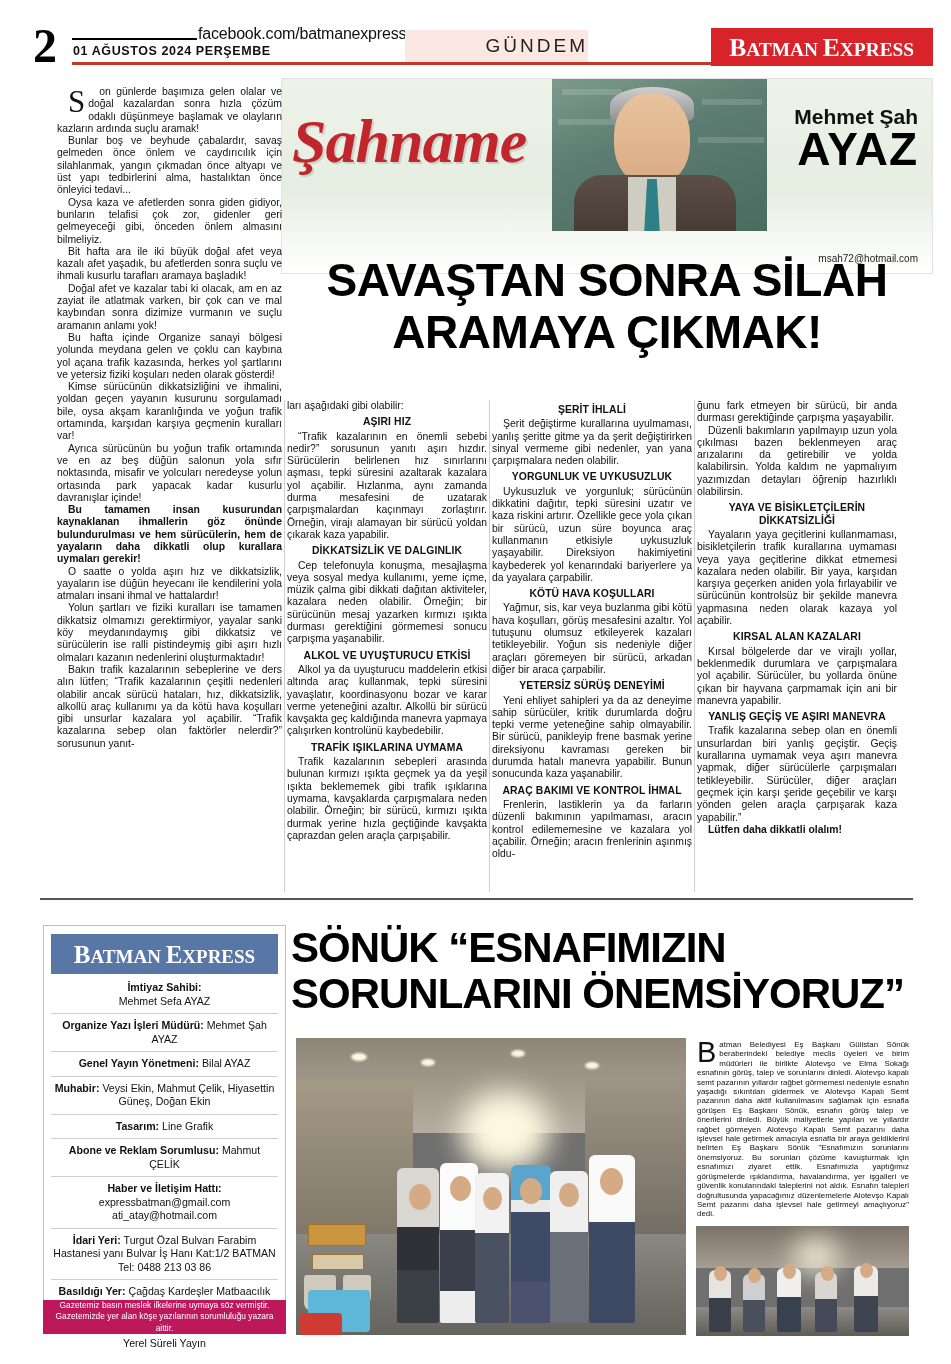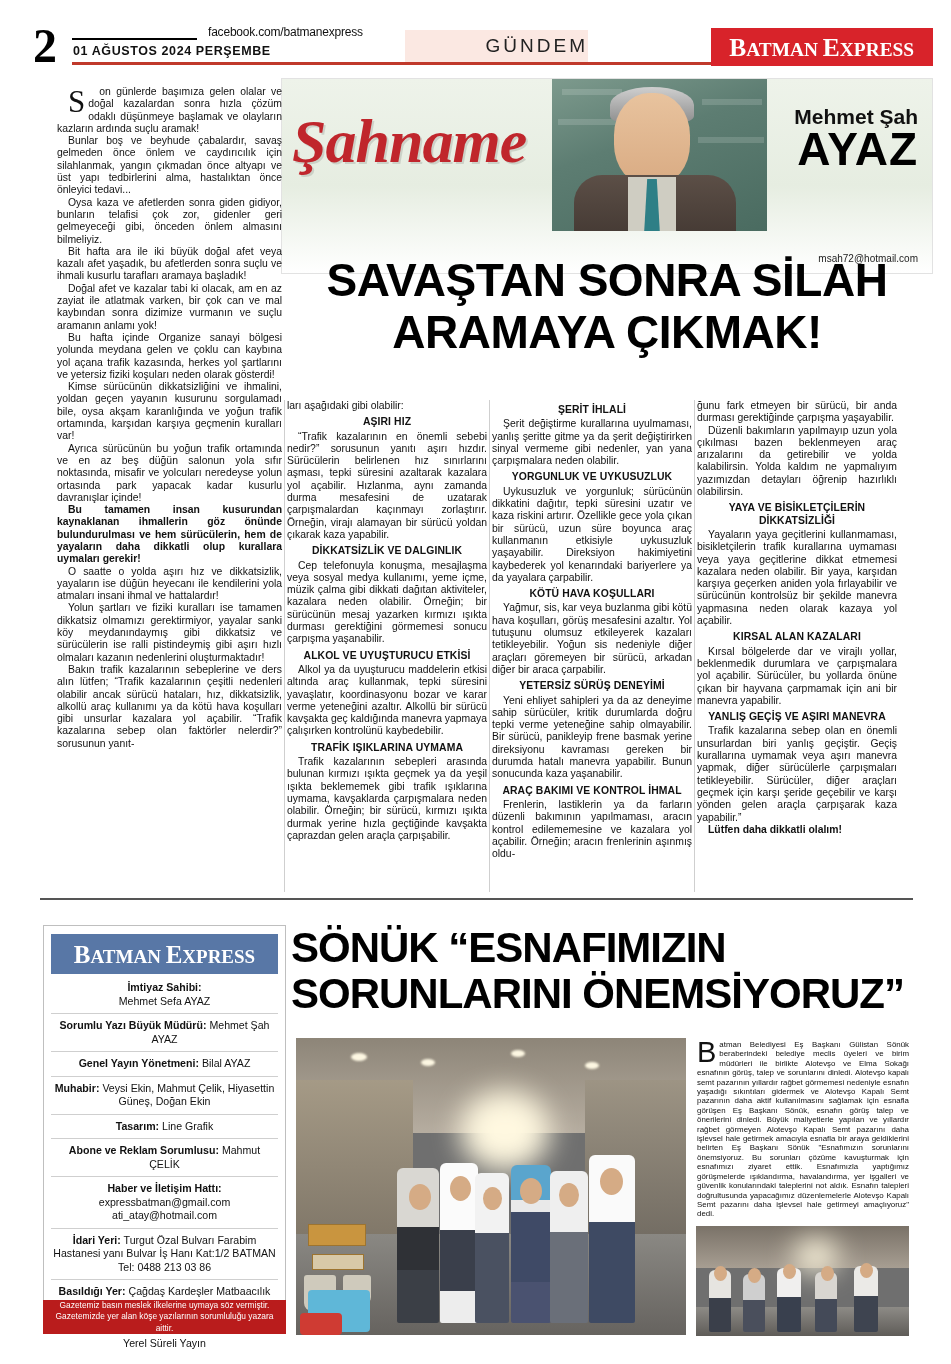--- a/index.html
+++ b/index.html
@@ -18,21 +18,21 @@
   .masthead-top {
     position:absolute; left:0; top:0; width:951px; height:80px;
   }
   .page-number {
     position:absolute; left:33px; top:22px;
     font-family:"Liberation Serif", serif;
     font-size:48px; font-weight:bold; line-height:1; color:#000;
   }
   .fb-url {
     position:absolute; left:198px; top:25px;
-    font-size:12px; color:#111; letter-spacing:-0.2px;margin-left:10px;
+    font-size:16px; color:#111; letter-spacing:-0.2px;
   }
   .hdr-rule-top {
     position:absolute; left:72px; top:38px; width:125px; height:2px; background:#000;
   }
   .hdr-date {
     position:absolute; left:73px; top:44px;
     font-size:12.5px; font-weight:bold; letter-spacing:0.6px; color:#111;
   }
   .hdr-rule-bot {
     position:absolute; left:72px; top:62px; width:640px; height:2.5px; background:#c0392b;
@@ -160,21 +160,21 @@
   }
   .imprint-logo span .sm { font-size:19px; }
   .imp-row {
     border-bottom:1px solid #cfcfcf; padding:5px 2px 5px 2px;
     text-align:center; font-size:10.6px; line-height:13.5px; color:#111;
   }
   .imp-row:last-child { border-bottom:none; }
   .imp-row b { font-weight:bold; }
   .imprint-note {
     position:absolute; left:43px; top:1300px; width:243px; height:34px;
-    background:#b91c1c; color:#fff; font-size:8.4px; line-height:11.5px;
+    background:#be185d; color:#fff; font-size:8.4px; line-height:11.5px;
     text-align:center; padding:5px 6px; display:flex; flex-direction:column;
     justify-content:center;
   }
 
   
   .bottom-headline {
     position:absolute; left:291px; top:925px; width:620px;
     text-align:left; font-size:42px; font-weight:bold;
     line-height:1.1; letter-spacing:-1px; color:#000;
   }
@@ -305,21 +305,21 @@
   <div class="vsep" style="left:284px; top:400px; height:492px;"></div>
   <div class="vsep" style="left:489px; top:400px; height:492px;"></div>
   <div class="vsep" style="left:694px; top:400px; height:492px;"></div>
   <div class="hr-article"></div>
 
   <div class="imprint">
     <div class="imprint-logo">
       <span><span>B</span><span class="sm">ATMAN </span><span>E</span><span class="sm">XPRESS</span></span>
     </div>
     <div class="imp-row"><b>İmtiyaz Sahibi:</b><br><span>Mehmet Sefa AYAZ</span></div>
-    <div class="imp-row"><b>Sorumlu Yazı Büyük Müdürü:</b><span> Mehmet Şah AYAZ</span></div>
+    <div class="imp-row"><b>Organize Yazı İşleri Müdürü:</b><span> Mehmet Şah AYAZ</span></div>
     <div class="imp-row"><b>Genel Yayın Yönetmeni:</b><span> Bilal AYAZ</span></div>
     <div class="imp-row"><b>Muhabir:</b><span> Veysi Ekin, Mahmut Çelik, Hiyasettin Güneş, Doğan Ekin</span></div>
     <div class="imp-row"><b>Tasarım:</b><span> Line Grafik</span></div>
     <div class="imp-row"><b>Abone ve Reklam Sorumlusu:</b><span> Mahmut ÇELİK</span></div>
     <div class="imp-row"><b>Haber ve İletişim Hattı:</b><br><span>expressbatman@gmail.com ati_atay@hotmail.com</span></div>
     <div class="imp-row"><b>İdari Yeri:</b><span> Turgut Özal Bulvarı Farabim Hastanesi yanı Bulvar İş Hanı Kat:1/2 BATMAN Tel: 0488 213 03 86</span></div>
     <div class="imp-row"><b>Basıldığı Yer:</b><span> Çağdaş Kardeşler Matbaacılık Bahçelievler Mah. 1601 Sokak No:4  -  BATMAN TLF: 0488 212 28 33</span></div>
     <div class="imp-row"><span>Yerel Süreli Yayın</span></div>
   </div>
   <div class="imprint-note">

